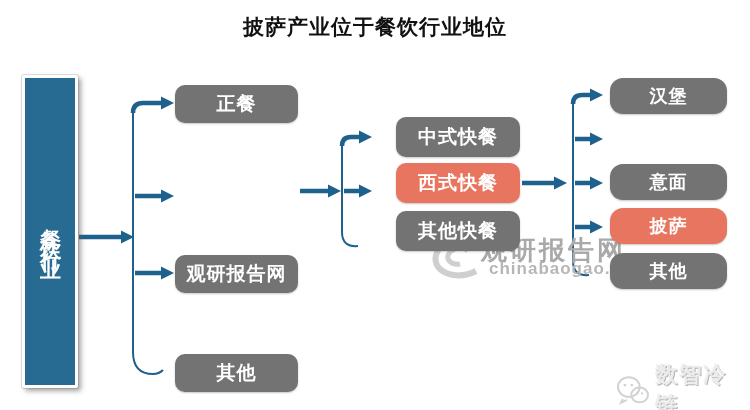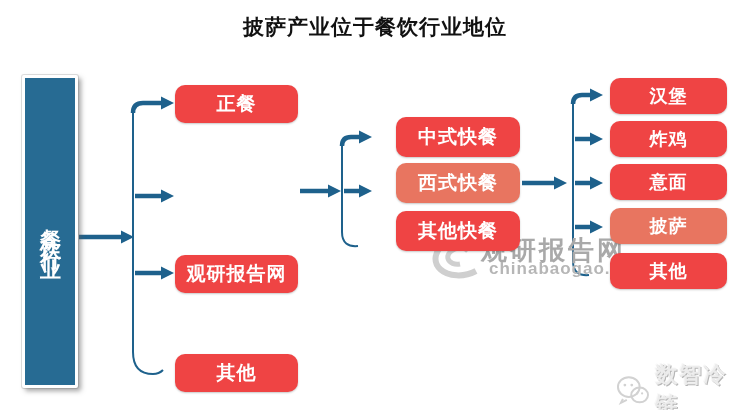--- a/index.html
+++ b/index.html
@@ -21,25 +21,25 @@
   .root-box .vtext{
     writing-mode:vertical-rl;color:#ffffff;font-weight:bold;font-size:21px;
     letter-spacing:10px;line-height:1;
   }
   
   .node{
     position:absolute;border-radius:10px;display:flex;align-items:center;justify-content:center;
     color:#ffffff;font-weight:bold;font-size:19px;letter-spacing:1px;
     box-shadow:0 1px 2px rgba(0,0,0,0.22);
   }
-  .teal{background:#ef4444;}
+  .teal{background:#737373;}
   .coral{background:#e87560;}
   .c1{left:175px;width:123px;height:38px;}
   .c2{left:396px;width:124px;height:40px;}
-  .c3{left:610px;width:117px;height:36px;font-size:18px;}
+  .c3{left:610px;width:117px;height:36px;font-size:18px;border-radius:13px;}
   
   #wires{position:absolute;left:0;top:0;pointer-events:none;}
   
   .wm-name{
     position:absolute;left:481px;top:233px;font-size:26px;font-weight:bold;
     color:#a9a9a9;letter-spacing:3px;font-family:"Liberation Sans","DejaVu Sans",sans-serif;
   }
   .wm-url{
     position:absolute;left:489px;top:259px;font-size:17px;color:#b6b6b6;
     letter-spacing:1px;font-family:"Liberation Sans","DejaVu Sans",sans-serif;font-weight:bold;
@@ -131,23 +131,20 @@
   <div class="node coral c2" style="top:163px">
       <span>西式快餐</span>
     </div>
   <div class="node teal c2" style="top:211px">
       <span>其他快餐</span>
     </div>
 
   <div class="node teal c3" style="top:78px">
       <span>汉堡</span>
     </div>
-  <div class="node teal c3" style="top:121px">
-      <span>炸鸡</span>
-    </div>
   <div class="node coral c3" style="top:208px">
       <span>披萨</span>
     </div>
   <div class="node teal c3" style="top:164px">
       <span>意面</span>
     </div>
   <div class="node teal c3" style="top:253px">
       <span>其他</span>
     </div>
 

